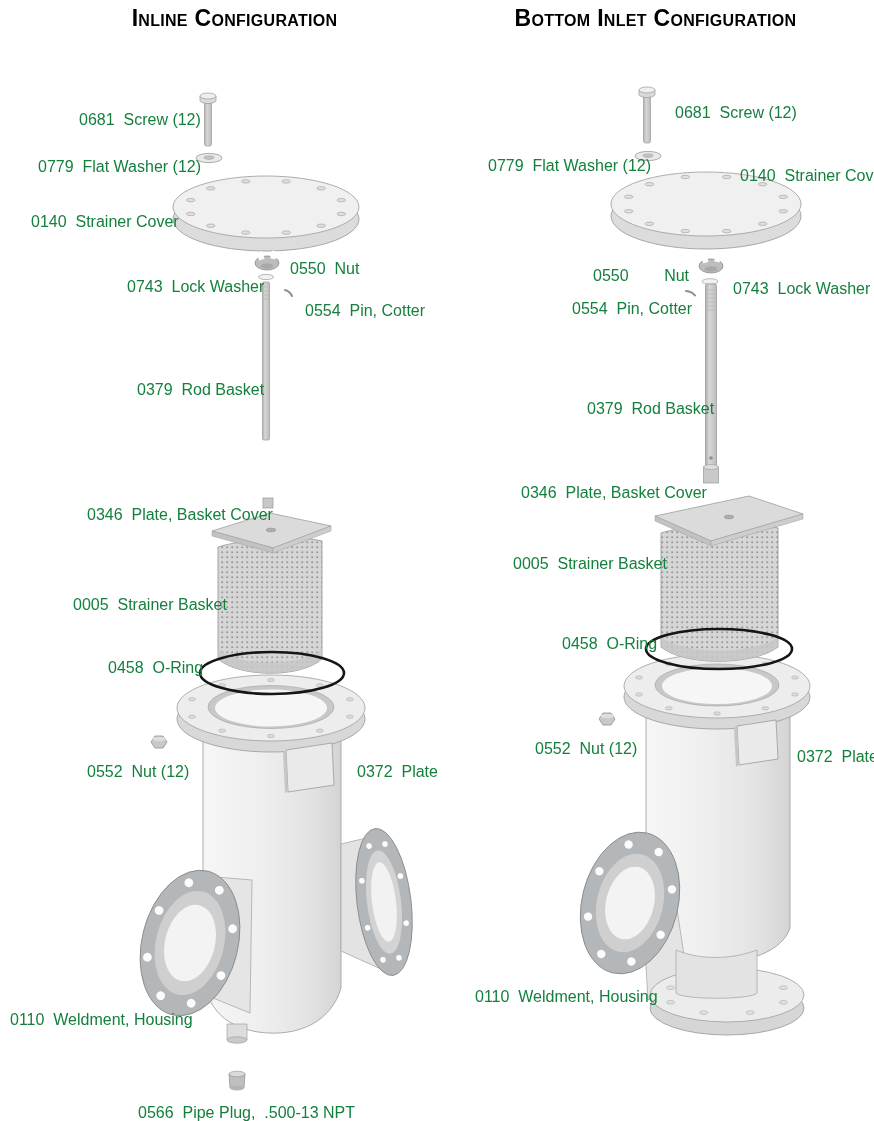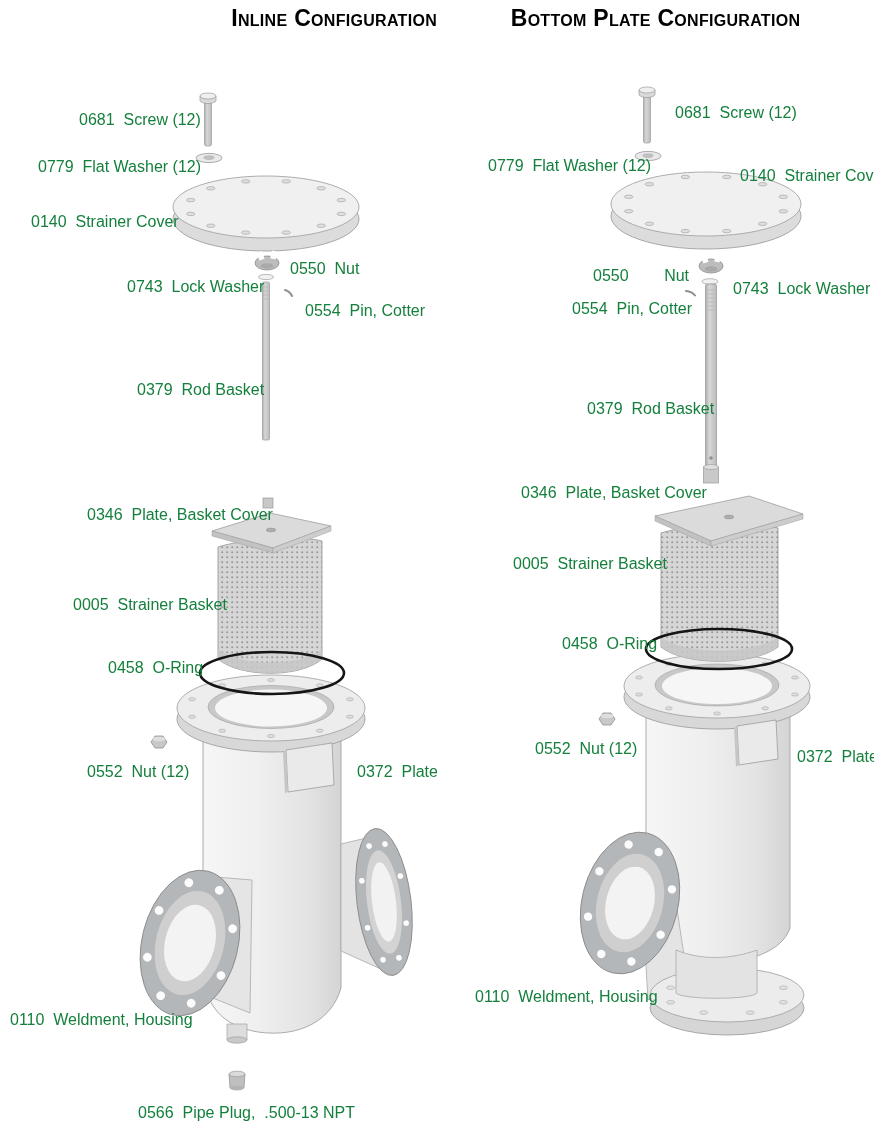--- a/index.html
+++ b/index.html
@@ -1,20 +1,20 @@
 <!DOCTYPE html>
 <html><head>
 <meta charset="utf-8">
 <style>
   html,body{margin:0;padding:0;background:#fff;}
   #page{position:relative;width:874px;height:1121px;background:#ffffff;overflow:hidden;
         font-family:"Liberation Sans",sans-serif;}
   .title{position:absolute;top:5px;width:437px;text-align:center;
          font-weight:bold;font-variant:small-caps;font-size:23px;letter-spacing:.3px;color:#000;}
-  #title-left{left:0;text-align:right;}
+  #title-left{left:16px;}
   #title-right{left:437px;}
   .lbl{position:absolute;font-size:16px;line-height:16px;color:#15803d;white-space:pre;margin-top:8px;}
   svg{position:absolute;left:0;top:0;}
 </style>
 </head>
 <body>
 
 <div id="page">
 
   <svg width="874" height="1121" viewBox="0 0 874 1121">
@@ -306,21 +306,21 @@
         <polygon points="655,516 711,541 711,546 655,521" fill="#c2c2c2" stroke="#9e9e9e" stroke-width="0.5"></polygon>
         <polygon points="711,541 803,514 803,519 711,546" fill="#cdcdcd" stroke="#9e9e9e" stroke-width="0.5"></polygon>
         <ellipse cx="729" cy="517" rx="4.8" ry="1.9" fill="#aeaeae" stroke="#8f8f8f" stroke-width="0.5"></ellipse>
       </g>
 
       <ellipse cx="719" cy="649" rx="73" ry="20" fill="none" stroke="#151515" stroke-width="2.6"></ellipse>
     </g>
   </svg>
 
   <div class="title" id="title-left">Inline Configuration</div>
-  <div class="title" id="title-right">Bottom Plate Configuration</div>
+  <div class="title" id="title-right">Bottom Inlet Configuration</div>
 
   <div class="lbl" style="left:79px;top:104px">0681  Screw (12)</div>
   <div class="lbl" style="left:38px;top:151px">0779  Flat Washer (12)</div>
   <div class="lbl" style="left:31px;top:206px">0140  Strainer Cover</div>
   <div class="lbl" style="left:290px;top:253px">0550  Nut</div>
   <div class="lbl" style="left:127px;top:271px">0743  Lock Washer</div>
   <div class="lbl" style="left:305px;top:295px">0554  Pin, Cotter</div>
   <div class="lbl" style="left:137px;top:374px">0379  Rod Basket</div>
   <div class="lbl" style="left:87px;top:499px">0346  Plate, Basket Cover</div>
   <div class="lbl" style="left:73px;top:589px">0005  Strainer Basket</div>

